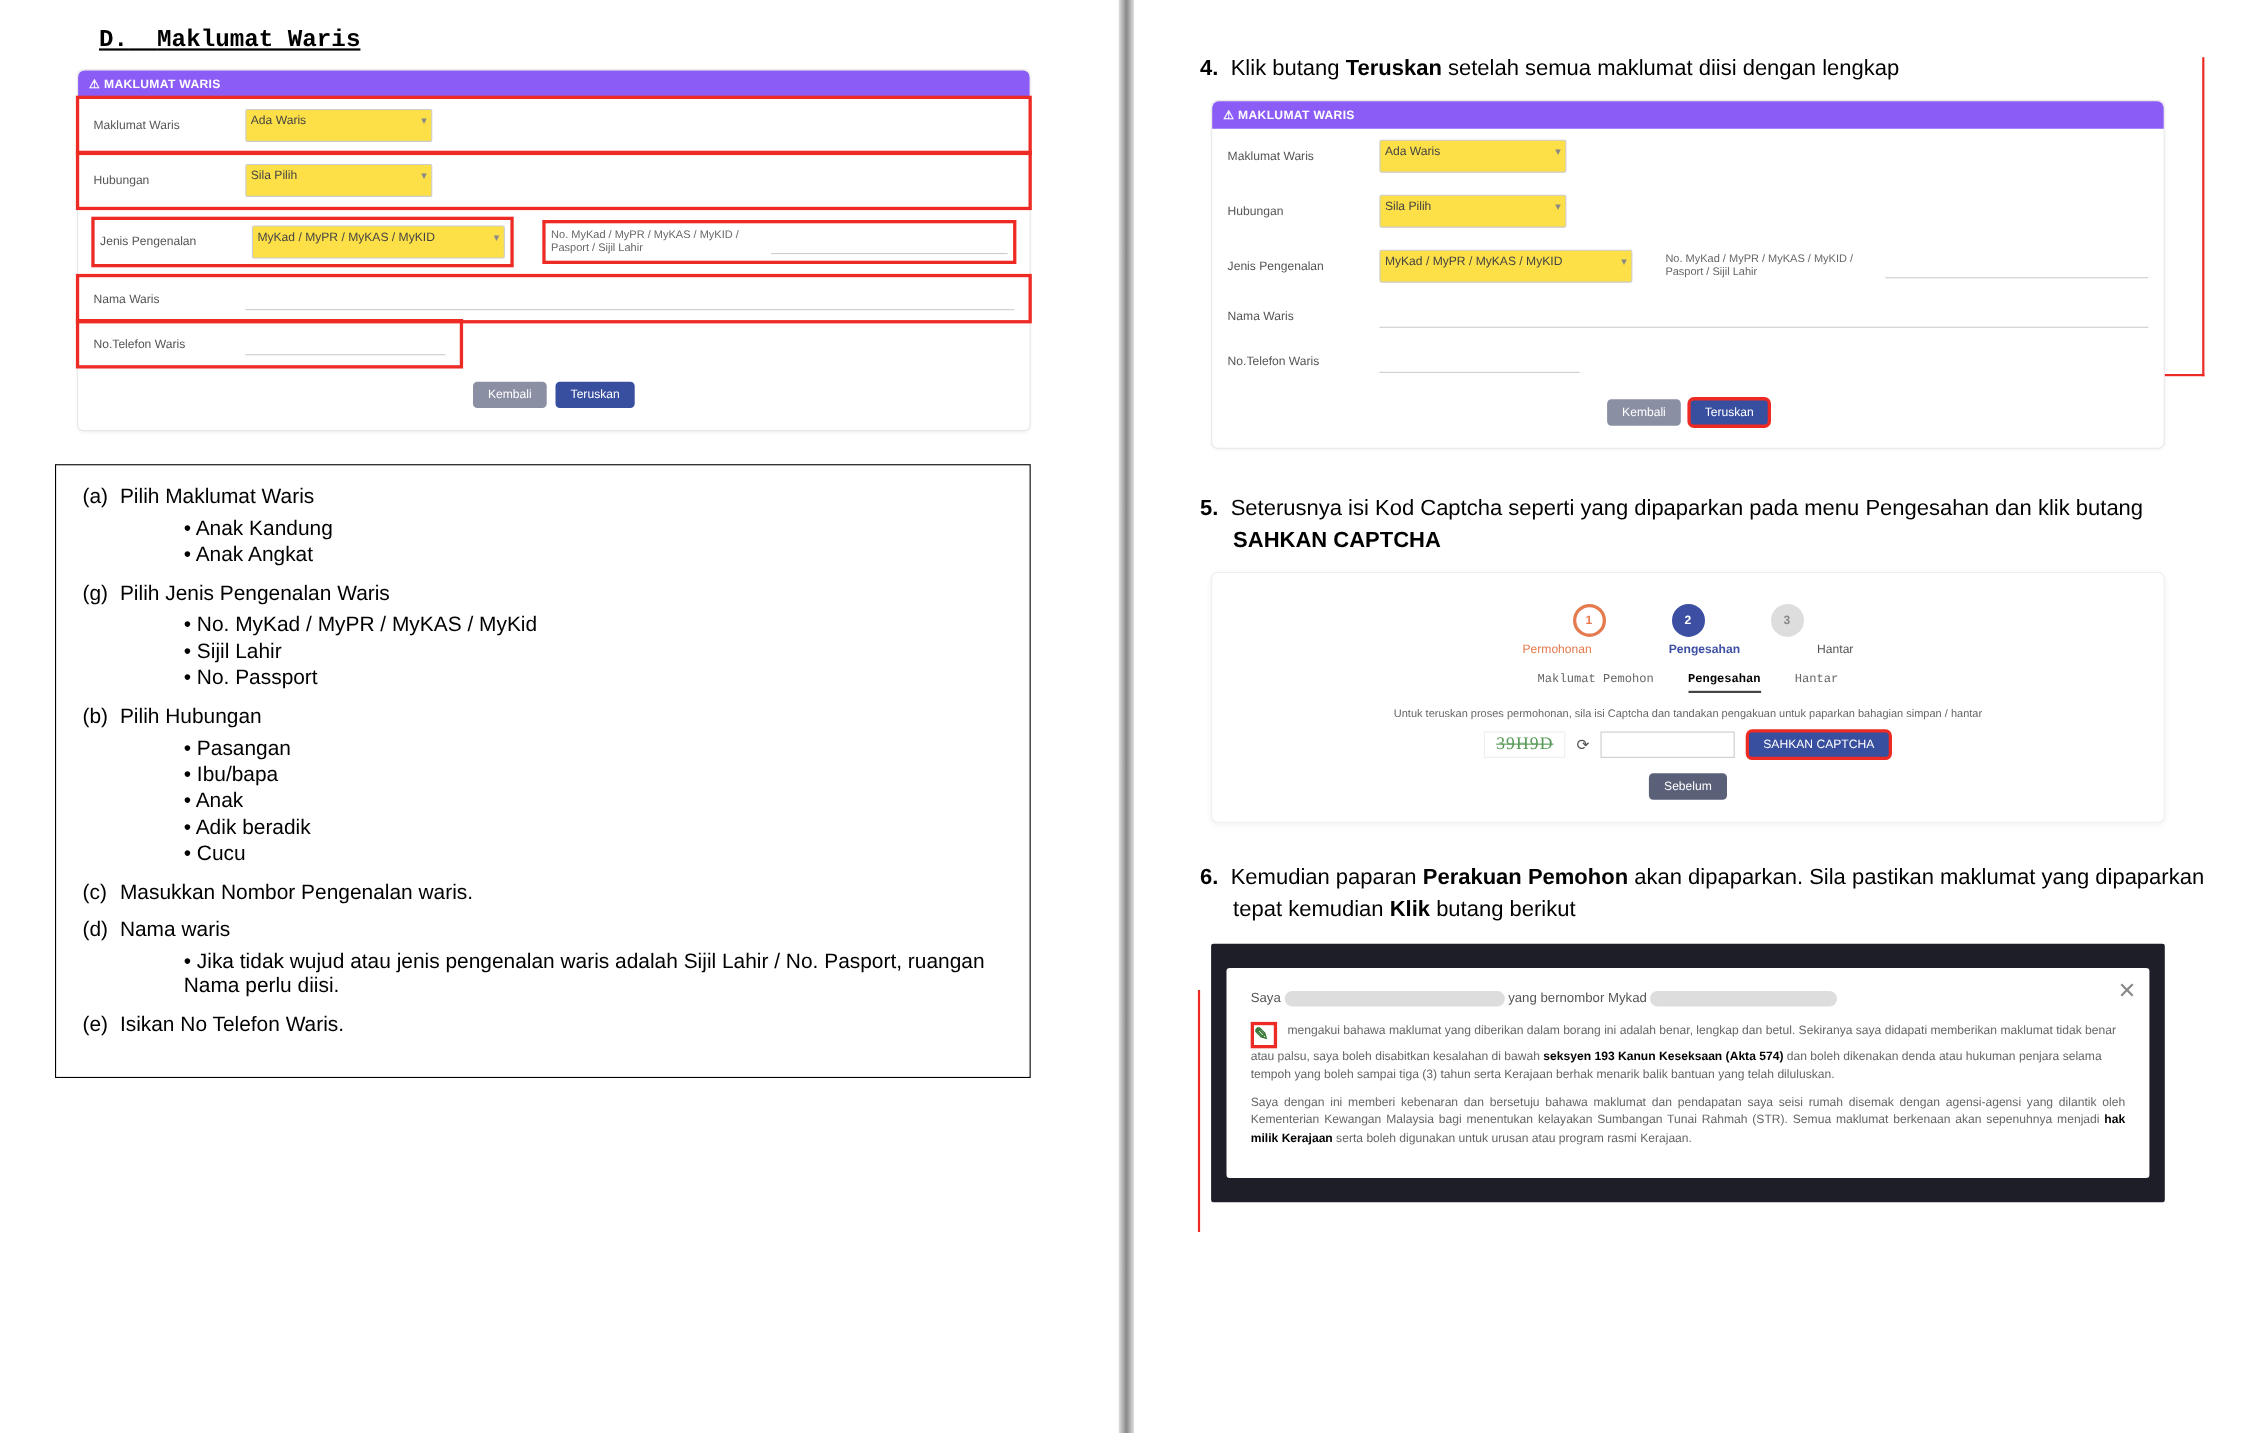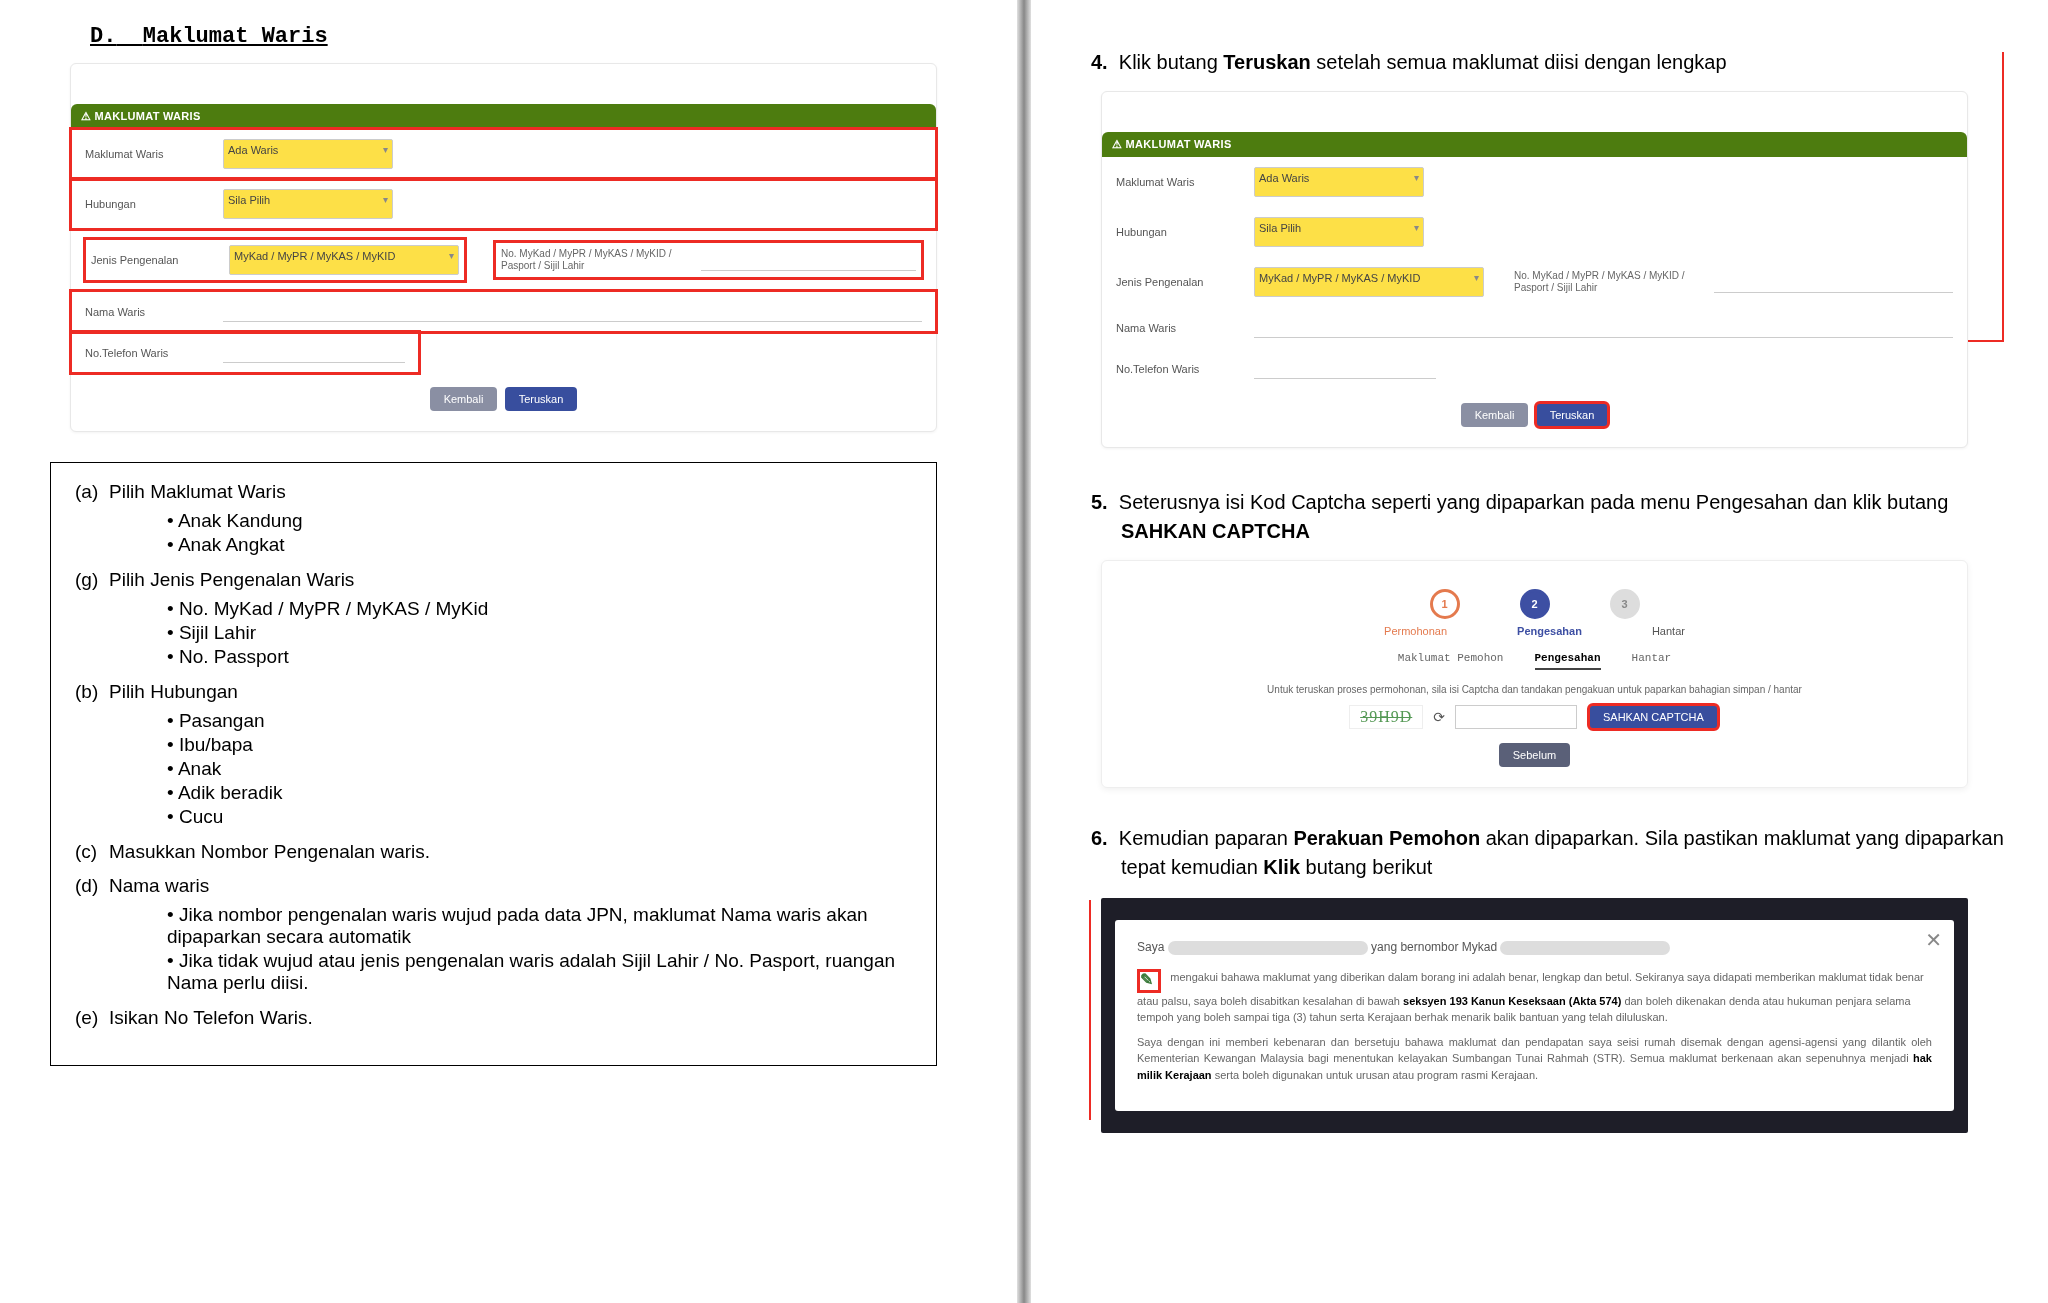--- a/index.html
+++ b/index.html
@@ -43,29 +43,28 @@
     border: 1px solid #e8e8e8;
     border-radius: 6px;
     background: #fff;
     margin: 10px 40px 10px 30px;
     box-shadow: 0 1px 3px rgba(0,0,0,0.05);
     font-size: 12px;
     color: #444;
     position: relative;
   }
   .card-header {
-    background: #4d7c0f;
+    background: #8b5cf6;
     color: #fff;
     font-size: 11px;
     padding: 6px 10px;
     font-weight: bold;
     border-top-left-radius: 6px;
     border-top-right-radius: 6px;
     letter-spacing: 0.3px;
-    margin-top: 40px;
   }
   .form-row {
     display: flex;
     align-items: center;
     gap: 18px;
     padding: 10px 14px;
   }
   .form-label { width: 120px; font-size: 11px; color:#555; }
   .select, .text-input {
     border: 1px solid #ccc;
@@ -288,21 +287,20 @@
         </ul>
       </div>
 
       <div class="instr-item">
         <span class="lbl">(c)</span><span>Masukkan Nombor Pengenalan waris.</span>
       </div>
 
       <div class="instr-item">
         <span class="lbl">(d)</span><span>Nama waris</span>
         <ul class="sub">
-          <li>Jika nombor pengenalan waris wujud pada data JPN, maklumat Nama waris akan dipaparkan secara automatik</li>
           <li> Jika tidak wujud atau jenis pengenalan waris adalah Sijil Lahir / No. Pasport, ruangan Nama perlu diisi.</li>
         </ul>
       </div>
 
       <div class="instr-item">
         <span class="lbl">(e)</span><span>Isikan No Telefon Waris.</span>
       </div>
     </div>
   </div>
 

